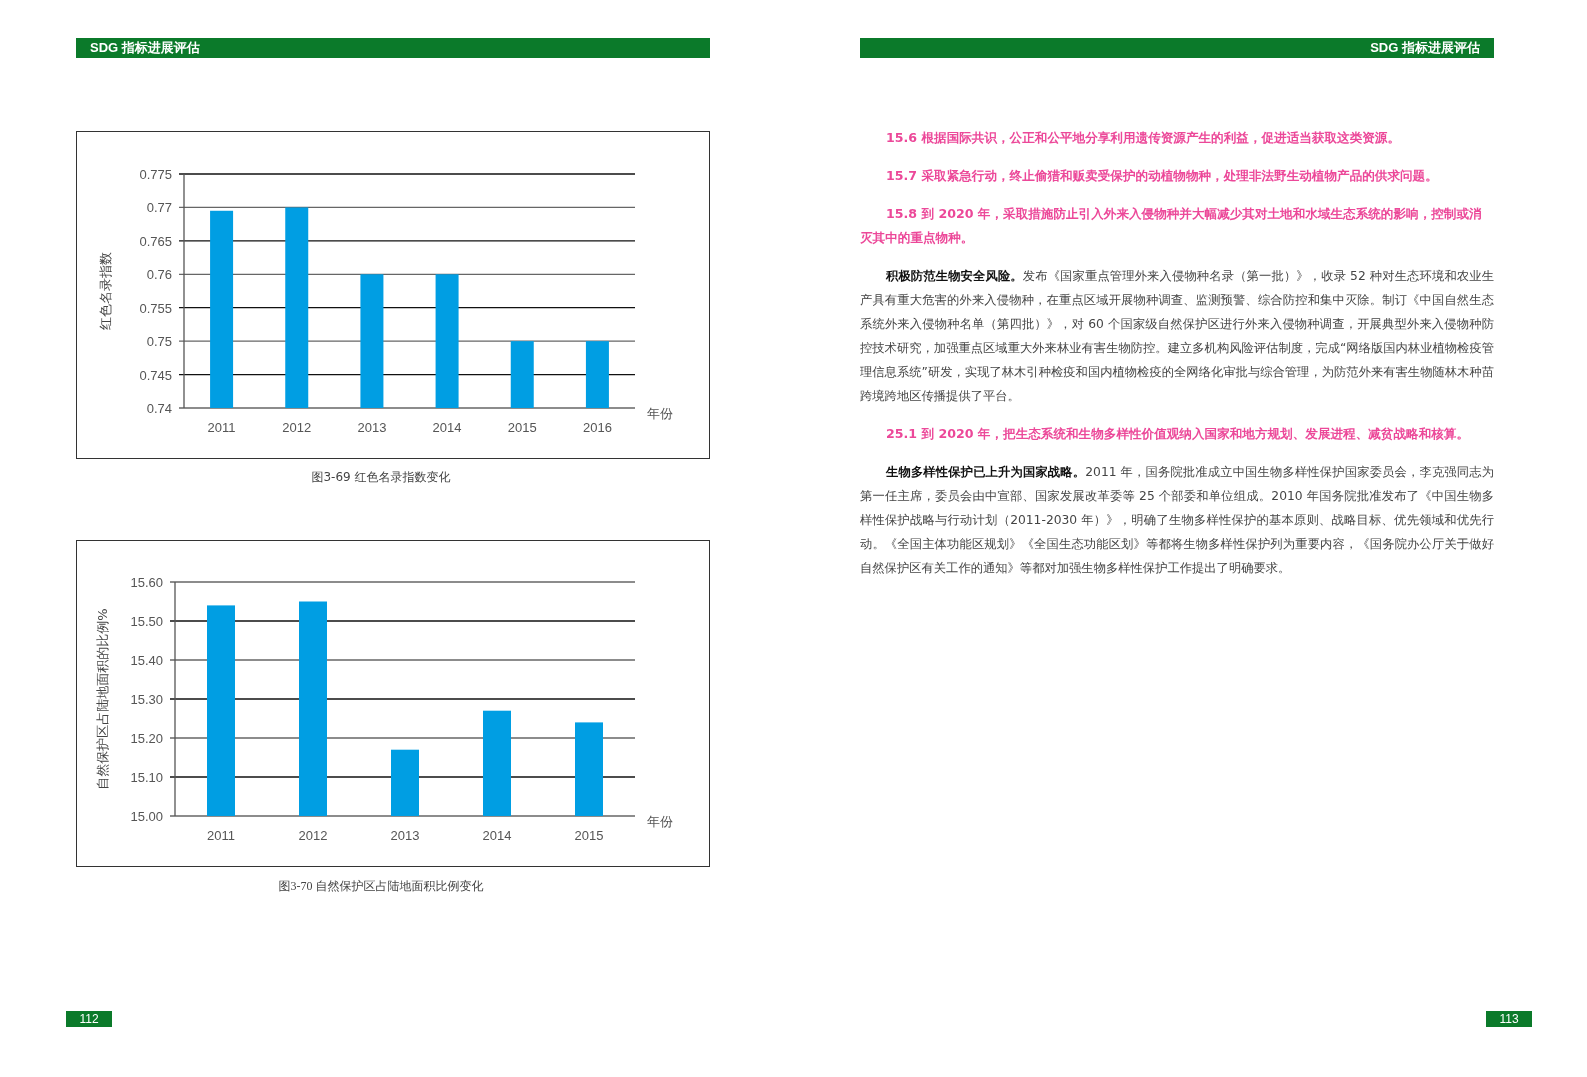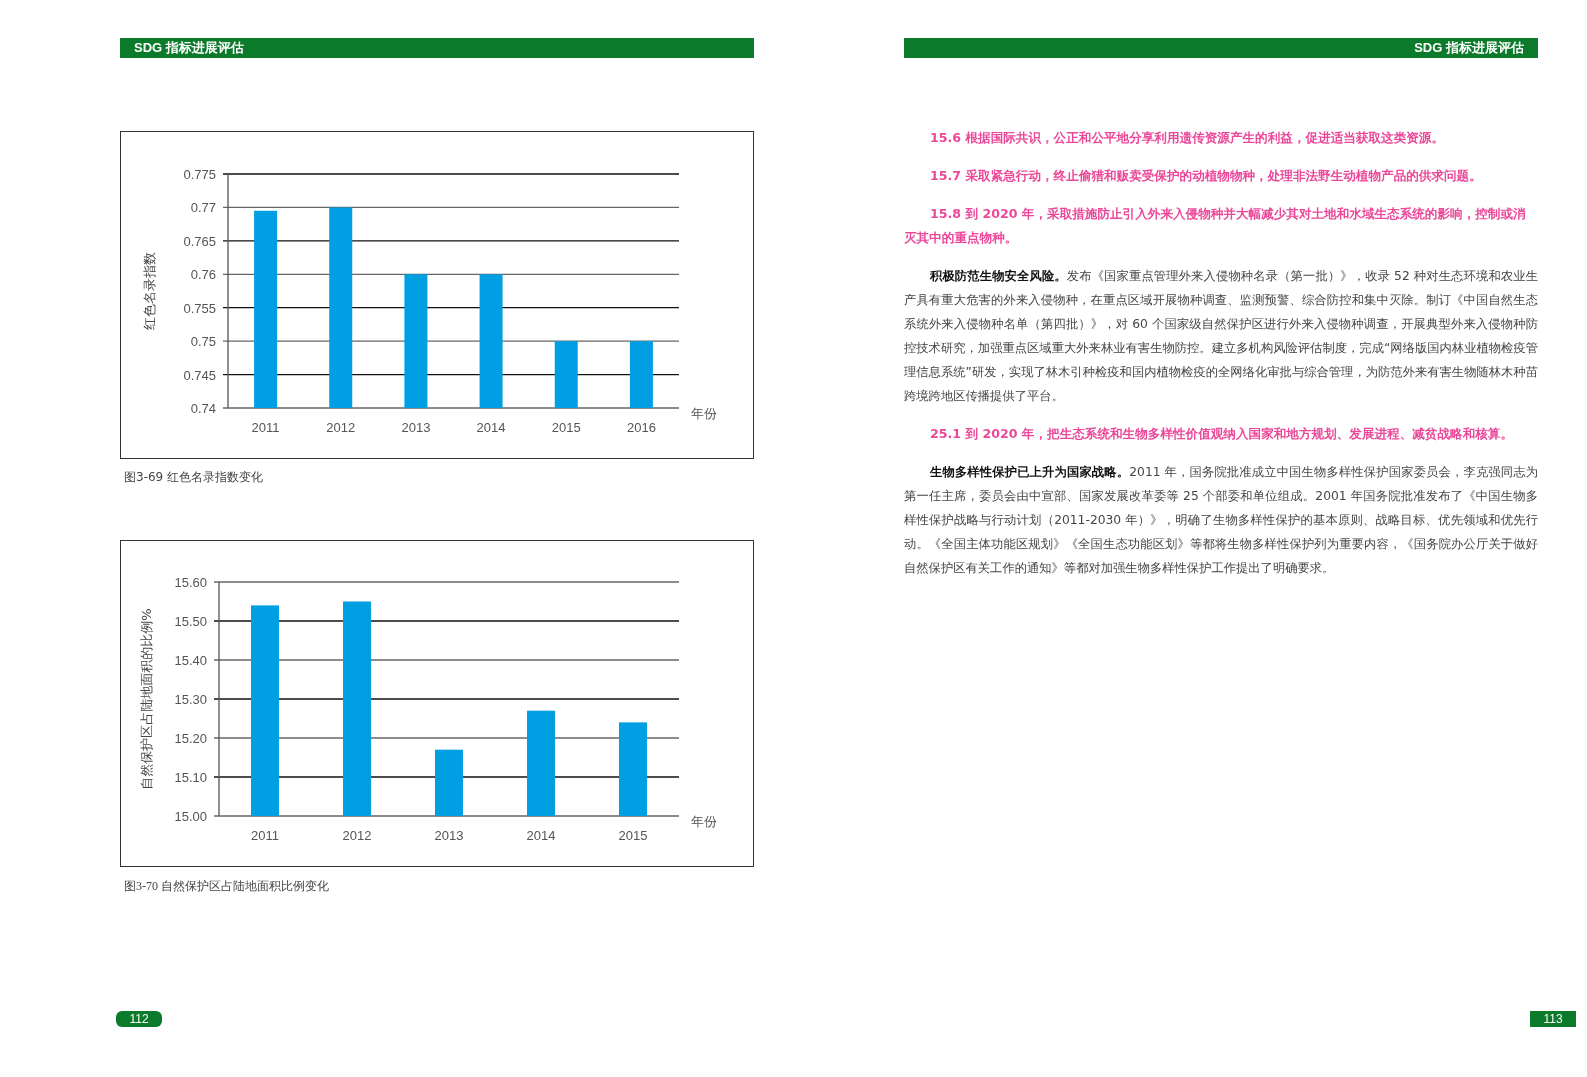--- a/index.html
+++ b/index.html
@@ -1,31 +1,31 @@
 <!DOCTYPE html>
 <html><head>
 <meta charset="utf-8">
 <style>
   html,body{margin:0;padding:0;background:#fff;}
   body{width:1587px;height:1077px;position:relative;overflow:hidden;font-family:"DejaVu Sans","Liberation Sans",sans-serif;color:#333;}
-  .page{position:absolute;top:0;height:1077px;margin-left:44px;}
+  .page{position:absolute;top:0;height:1077px;}
   .page-left{left:0;width:790px;}
   .page-right{left:790px;width:797px;}
   .header-bar{position:absolute;top:38px;height:20px;background:#0b7a2a;color:#fff;font-weight:bold;font-size:13px;line-height:20px;font-family:"Liberation Sans",sans-serif;}
   .page-left .header-bar{left:76px;width:634px;padding-left:14px;box-sizing:border-box;}
   .page-right .header-bar{left:70px;width:634px;text-align:right;padding-right:14px;box-sizing:border-box;}
   .chart-box{position:absolute;left:76px;width:634px;border:1px solid #333;box-sizing:border-box;background:#fff;}
   .chart1{top:131px;height:328px;}
   .chart2{top:540px;height:327px;}
   .chart-box svg{position:absolute;left:0;top:0;}
-  .caption{position:absolute;left:80px;width:634px;font-size:12px;color:#444;}
+  .caption{position:absolute;left:64px;width:634px;text-align:center;font-size:12px;color:#444;}
   .cap1{top:469px;}
   .cap2{top:878px;font-family:Liberation Serif, serif;}
   .page-num{position:absolute;top:1011px;width:46px;height:16px;background:#0b7a2a;color:#fff;font-size:12px;text-align:center;line-height:16px;font-family:"Liberation Sans",sans-serif;}
-  .page-left .page-num{left:72px;border-radius:6px;}
+  .page-left .page-num{left:66px;}
   .page-right .page-num{left:696px;}
   .text-col{position:absolute;left:70px;top:126px;width:634px;font-size:12.3px;line-height:24px;color:#444;}
   .sec-head{font-weight:bold;color:#ec4899;text-indent:26px;margin:0 0 14px 0;font-size:12.6px;}
   .para{text-indent:26px;margin:0 0 14px 0;text-align:justify;}
   .para b{color:#111;}
   .axis-text{font-family:"Liberation Sans",sans-serif;font-size:13px;fill:#555;}
   .ylabel-text{font-size:13px;fill:#444;}
 </style>
 </head>
 <body>
@@ -111,17 +111,17 @@
 
   <div class="text-col">
     <p class="sec-head">15.6 根据国际共识，公正和公平地分享利用遗传资源产生的利益，促进适当获取这类资源。</p>
 
     <p class="sec-head">15.7 采取紧急行动，终止偷猎和贩卖受保护的动植物物种，处理非法野生动植物产品的供求问题。</p>
 
     <p class="sec-head">15.8 到 2020 年，采取措施防止引入外来入侵物种并大幅减少其对土地和水域生态系统的影响，控制或消灭其中的重点物种。</p>
     <p class="para"><b>积极防范生物安全风险。</b><span>发布《国家重点管理外来入侵物种名录（第一批）》，收录 52 种对生态环境和农业生产具有重大危害的外来入侵物种，在重点区域开展物种调查、监测预警、综合防控和集中灭除。制订《中国自然生态系统外来入侵物种名单（第四批）》，对 60 个国家级自然保护区进行外来入侵物种调查，开展典型外来入侵物种防控技术研究，加强重点区域重大外来林业有害生物防控。建立多机构风险评估制度，完成“网络版国内林业植物检疫管理信息系统”研发，实现了林木引种检疫和国内植物检疫的全网络化审批与综合管理，为防范外来有害生物随林木种苗跨境跨地区传播提供了平台。</span></p>
 
     <p class="sec-head">25.1 到 2020 年，把生态系统和生物多样性价值观纳入国家和地方规划、发展进程、减贫战略和核算。</p>
-    <p class="para"><b>生物多样性保护已上升为国家战略。</b><span>2011 年，国务院批准成立中国生物多样性保护国家委员会，李克强同志为第一任主席，委员会由中宣部、国家发展改革委等 25 个部委和单位组成。2001 年国务院批准发布了《中国生物多样性保护战略与行动计划（2011-2030 年）》，明确了生物多样性保护的基本原则、战略目标、优先领域和优先行动。《全国主体功能区规划》《全国生态功能区划》等都将生物多样性保护列为重要内容，《国务院办公厅关于做好自然保护区有关工作的通知》等都对加强生物多样性保护工作提出了明确要求。</span></p>
+    <p class="para"><b>生物多样性保护已上升为国家战略。</b><span>2011 年，国务院批准成立中国生物多样性保护国家委员会，李克强同志为第一任主席，委员会由中宣部、国家发展改革委等 25 个部委和单位组成。2010 年国务院批准发布了《中国生物多样性保护战略与行动计划（2011-2030 年）》，明确了生物多样性保护的基本原则、战略目标、优先领域和优先行动。《全国主体功能区规划》《全国生态功能区划》等都将生物多样性保护列为重要内容，《国务院办公厅关于做好自然保护区有关工作的通知》等都对加强生物多样性保护工作提出了明确要求。</span></p>
   </div>
 
   <div class="page-num">113</div>
 </div>
 
 </body></html>

